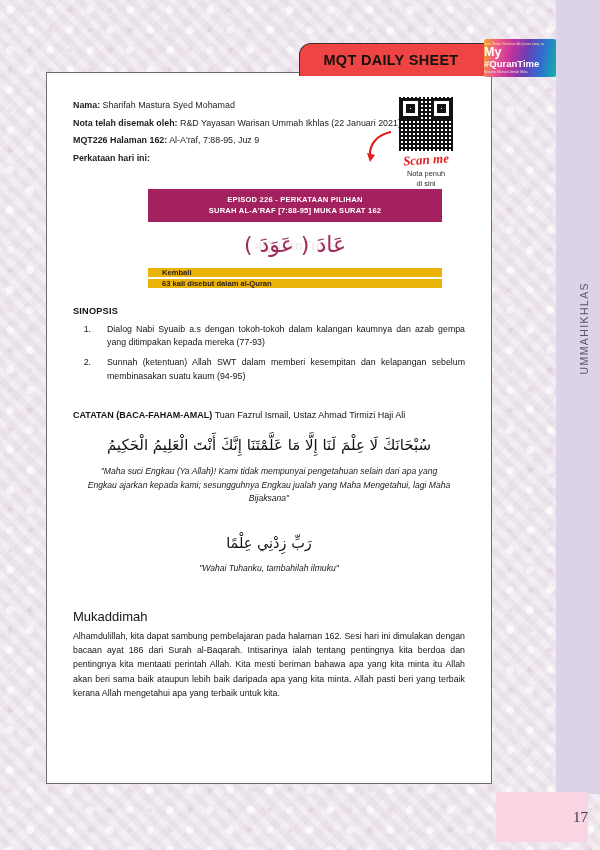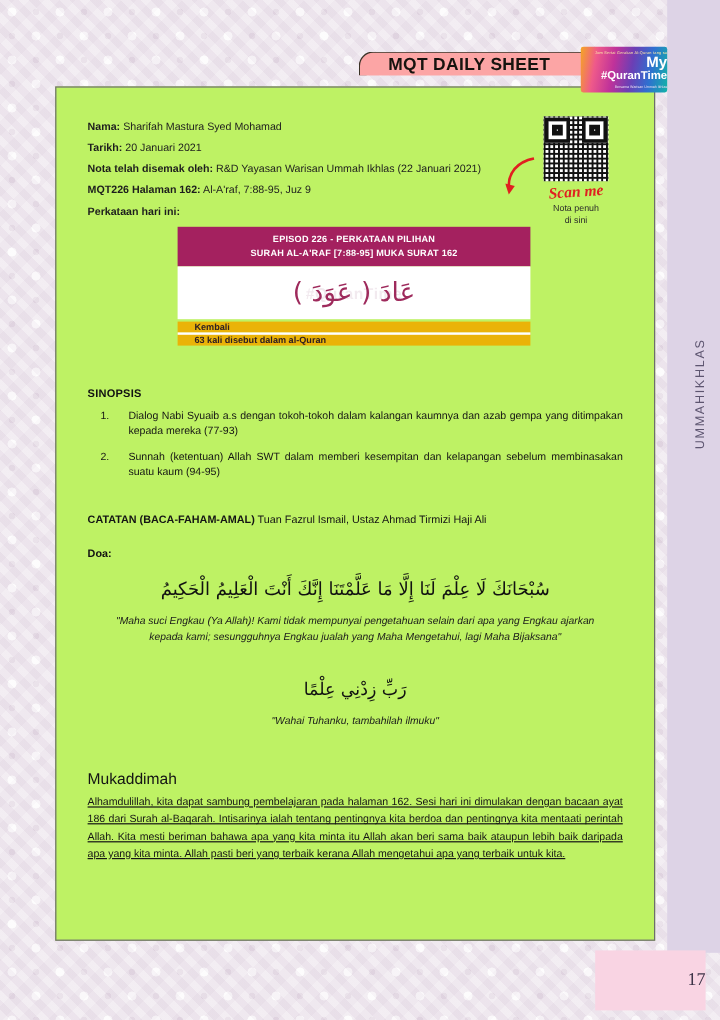--- a/index.html
+++ b/index.html
@@ -83,22 +83,22 @@
     font-size: 15px;
     color: #3d3448;
   }
 
   
   .header-tab {
     position: absolute;
     left: 299px;
     top: 43px;
     width: 218px;
-    height: 20px;
-    background: #fca5a5;
+    height: 33px;
+    background: #ef4444;
     border: 1.6px solid #3a3226;
     border-radius: 12px 12px 0 0;
     border-bottom: none;
     display: flex;
     align-items: center;
     justify-content: center;
     z-index: 6;
   }
   .header-tab-title {
     font-size: 14.5px;
@@ -116,37 +116,37 @@
     top: 39px;
     width: 72px;
     height: 38px;
     background: linear-gradient(100deg,
         #f5a623 0%, #ef5a8a 18%, #c0329a 38%,
         #6b3fb5 58%, #2f6fd0 78%, #12b3a8 100%);
     border-radius: 2px;
     z-index: 7;
     display: flex;
     flex-direction: column;
-    align-items: flex-end;
+    align-items: flex-start;
     justify-content: center;
     overflow: hidden;
   }
   .logo-top { font-size: 3.2px; color: #ffe9a8; letter-spacing: 0.2px; white-space: nowrap; }
   .logo-my  { font-size: 12.5px; font-weight: bold; color: #ffffff; line-height: 1; font-family: "Liberation Sans", sans-serif; }
   .logo-qt  { font-size: 9.5px; font-weight: bold; color: #ffffff; line-height: 1.1; font-family: "Liberation Sans", sans-serif; }
   .logo-bot { font-size: 3px; color: #e9dcf2; margin-top: 1px; white-space: nowrap; }
 
   
   .card {
     position: absolute;
     left: 46px;
     top: 72px;
-    width: 500px;
+    width: 446px;
     height: 712px;
-    background: #bef264;
+    background: #ffffff;
     border: 1.4px solid #6d6d6d;
     z-index: 5;
     padding: 24px 26px 0 26px;
   }
 
   
   .meta-line {
     font-size: 8.9px;
     color: #1d1d1d;
     line-height: 1.98;
@@ -334,21 +334,20 @@
     font-size: 13px;
     color: #141414;
     margin-top: 34px;
   }
   .muka-body {
     font-size: 8.8px;
     color: #141414;
     line-height: 1.62;
     text-align: justify;
     margin-top: 5px;
-    text-decoration: underline;
   }
 </style>
 </head>
 <body>
 
 <div class="page-bg"></div>
 
 <div class="side-strip"></div>
 <div class="side-strip-label">UMMAHIKHLAS</div>
 
@@ -365,24 +364,20 @@
   <div class="logo-my">My</div>
   <div class="logo-qt">#QuranTime</div>
   <div class="logo-bot">Bersama Warisan Ummah Ikhlas</div>
 </div>
 
 <div class="card">
 
   <div class="meta-line">
     <b>Nama:</b>
     <span>Sharifah Mastura Syed Mohamad</span>
-  </div>
-  <div class="meta-line">
-    <b>Tarikh:</b>
-    <span>20 Januari 2021</span>
   </div>
   <div class="meta-line">
     <b>Nota telah disemak oleh:</b>
     <span>R&amp;D Yayasan Warisan Ummah Ikhlas (22 Januari 2021)</span>
   </div>
   <div class="meta-line">
     <b>MQT226  Halaman 162:</b>
     <span>Al-A'raf, 7:88-95, Juz 9</span>
   </div>
   <div class="meta-line">
@@ -413,21 +408,20 @@
       <span class="synopsis-text">Sunnah (ketentuan) Allah SWT dalam memberi kesempitan dan kelapangan sebelum membinasakan suatu kaum (94-95)</span>
     </li>
   </ul>
 
   <div style="height:16px"></div>
 
   <div class="catatan">
     <b>CATATAN (BACA-FAHAM-AMAL)</b><span> Tuan Fazrul Ismail, Ustaz Ahmad Tirmizi Haji Ali</span>
   </div>
 
-  <div class="doa-label">Doa:</div>
 
   <div class="arabic-dua">سُبْحَانَكَ لَا عِلْمَ لَنَا إِلَّا مَا عَلَّمْتَنَا إِنَّكَ أَنْتَ الْعَلِيمُ الْحَكِيمُ</div>
   <div class="translation">"Maha suci Engkau (Ya Allah)! Kami tidak mempunyai pengetahuan selain dari apa yang Engkau ajarkan kepada kami; sesungguhnya Engkau jualah yang Maha Mengetahui, lagi Maha Bijaksana"</div>
 
   <div class="arabic-dua small">رَبِّ زِدْنِي عِلْمًا</div>
   <div class="translation tight">"Wahai Tuhanku, tambahilah ilmuku"</div>
 
   <div class="muka-title">Mukaddimah</div>
   <div class="muka-body">Alhamdulillah, kita dapat sambung pembelajaran pada halaman 162. Sesi hari ini dimulakan dengan bacaan ayat 186 dari Surah al-Baqarah. Intisarinya ialah tentang pentingnya kita berdoa dan pentingnya kita mentaati perintah Allah. Kita mesti beriman bahawa apa yang kita minta itu Allah akan beri sama baik ataupun lebih baik daripada apa yang kita minta. Allah pasti beri yang terbaik kerana Allah mengetahui apa yang terbaik untuk kita.</div>
 

